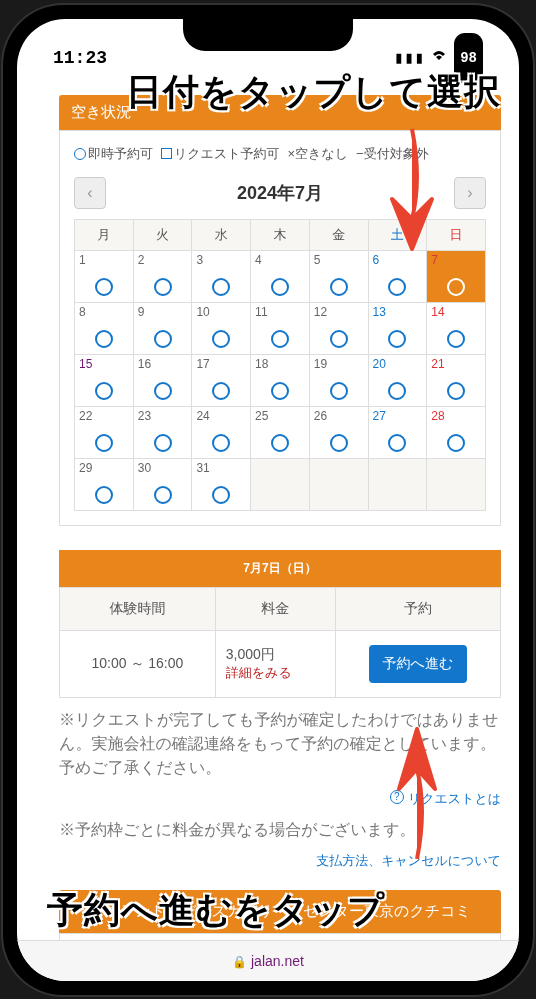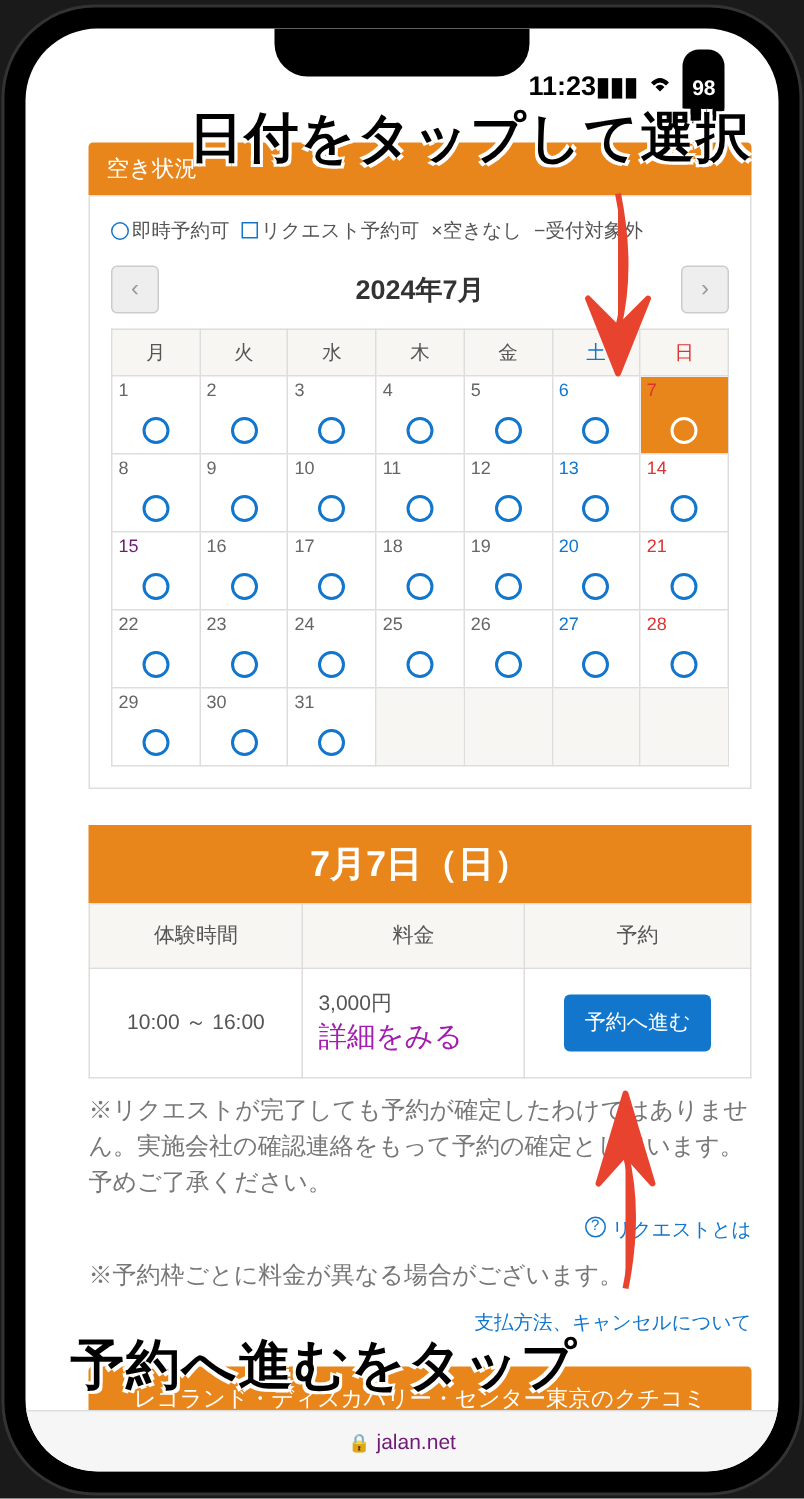--- a/index.html
+++ b/index.html
@@ -34,26 +34,27 @@
       left: 50%;
       transform: translateX(-50%);
       width: 170px;
       height: 32px;
       background: #000;
       border-radius: 0 0 22px 22px;
       z-index: 100;
     }
     .status-bar {
       display: flex;
-      justify-content: flex-end;
+      justify-content: space-between;
       align-items: center;
       padding: 14px 36px 8px;
       font-size: 18px;
       font-weight: 600;
       color: #000;
+      font-family: Liberation Mono, monospace;
     }
     .status-right {
       display: flex;
       align-items: center;
       gap: 6px;
     }
     .signal-icon, .wifi-icon { font-size: 17px; }
     .battery {
       display: flex;
       align-items: center;
@@ -164,21 +165,21 @@
       width: 18px; height: 18px;
       border: 2.5px solid #1176cc;
       border-radius: 50%;
     }
     .calendar td.selected .avail { border-color: #fff; }
     .date-header {
       background: #e8861b;
       color: #fff;
       text-align: center;
       padding: 10px;
-      font-size: 24px;
+      font-size: 12px;
       font-weight: 600;
       margin-top: 24px;
     }
     .booking-table {
       width: 100%;
       border-collapse: collapse;
     }
     .booking-table th {
       background: #f8f6f2;
       border: 1px solid #ddd;
@@ -189,22 +190,22 @@
     }
     .booking-table td {
       border: 1px solid #ddd;
       padding: 14px 10px;
       text-align: center;
       font-size: 14px;
       color: #555;
     }
     .booking-table td.price { text-align: left; }
     .detail-link {
-      color: #a21caf;
-      font-size: 19px;
+      color: #b91c1c;
+      font-size: 13px;
       cursor: pointer;
     }
     .book-btn {
       background: #1176cc;
       color: #fff;
       border: none;
       padding: 10px 14px;
       border-radius: 4px;
       font-size: 14px;
       cursor: pointer;

